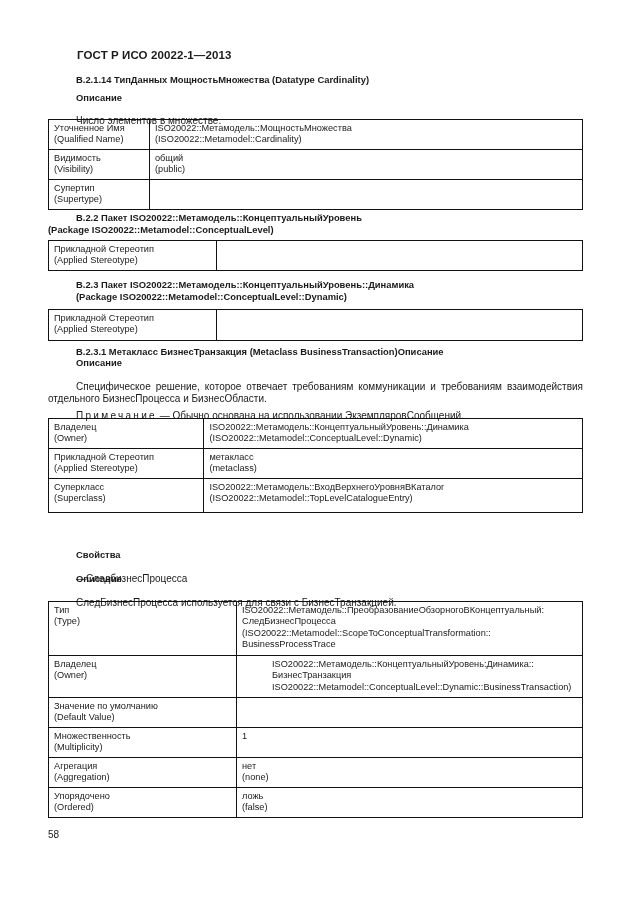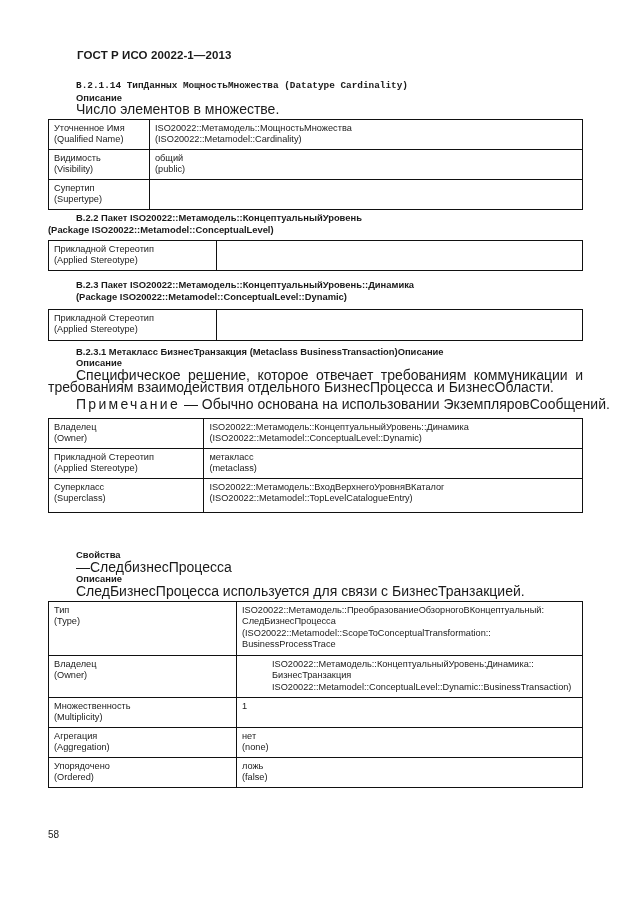--- a/index.html
+++ b/index.html
@@ -1,31 +1,31 @@
 <!DOCTYPE html>
 <html><head>
 <meta charset="utf-8">
 <style>
   html, body { margin: 0; padding: 0; background: #ffffff; }
   body { width: 630px; height: 913px; position: relative; font-family: "Liberation Sans", sans-serif; color: #1a1a1a; overflow: hidden; }
   .page-header { position: absolute; left: 48px; top: 49px; font-size: 11.5px; font-weight: bold; letter-spacing: 0.1px; padding-left: 29px; }
   .heading { position: absolute; font-size: 9.4px; font-weight: bold; line-height: 12px; }
-  .text { position: absolute; font-size: 14px; line-height: 12px; }
+  .text { position: absolute; font-size: 10px; line-height: 12px; margin-top: 12px; }
   .justify { text-align: justify; }
   table.spec { position: absolute; left: 48px; width: 535px; border-collapse: collapse; font-size: 9.2px; line-height: 11.3px; }
   table.spec td { border: 1px solid #111; vertical-align: top; padding: 3px 5px 3px 5px; }
   .spaced { letter-spacing: 2.3px; }
   .page-number { position: absolute; left: 48px; top: 829px; font-size: 10px; }
 </style>
 </head>
 <body>
 
 <div class="page-header">ГОСТ Р ИСО 20022-1—2013</div>
 
-<div class="heading" style="left:76px; top:80px;font-family:Liberation Mono, monospace;">В.2.1.14 ТипДанных МощностьМножества (Datatype Cardinality)</div>
+<div class="heading" style="left:76px; top:74px;">В.2.1.14 ТипДанных МощностьМножества (Datatype Cardinality)</div>
 <div class="heading" style="left:76px; top:92px;">Описание</div>
 <div class="text" style="left:76px; top:103px;">Число элементов в множестве.</div>
 
 <table class="spec" style="top:119px;">
   <tbody>
       <tr style="height:30px;">
     <td style="width:90px;">
           <div>Уточненное Имя</div>
           <div>(Qualified Name)</div>
         </td>
@@ -149,20 +149,27 @@
           <div>(Owner)</div>
         </td>
     <td style="padding-right:2px;padding-left:35px;">
           <div>ISO20022::Метамодель::КонцептуальныйУровень:Динамика::</div>
           <div>БизнесТранзакция</div>
           <div style="white-space:nowrap;">ISO20022::Metamodel::ConceptualLevel::Dynamic::BusinessTransaction)</div>
         </td>
   </tr>
   <tr style="height:30px;">
     <td>
+          <div>Значение по умолчанию</div>
+          <div>(Default Value)</div>
+        </td>
+    <td></td>
+  </tr>
+  <tr style="height:30px;">
+    <td>
           <div>Множественность</div>
           <div>(Multiplicity)</div>
         </td>
     <td>
           <div>1</div>
         </td>
   </tr>
   <tr style="height:30px;margin-top:32px;">
     <td>
           <div>Агрегация</div>

